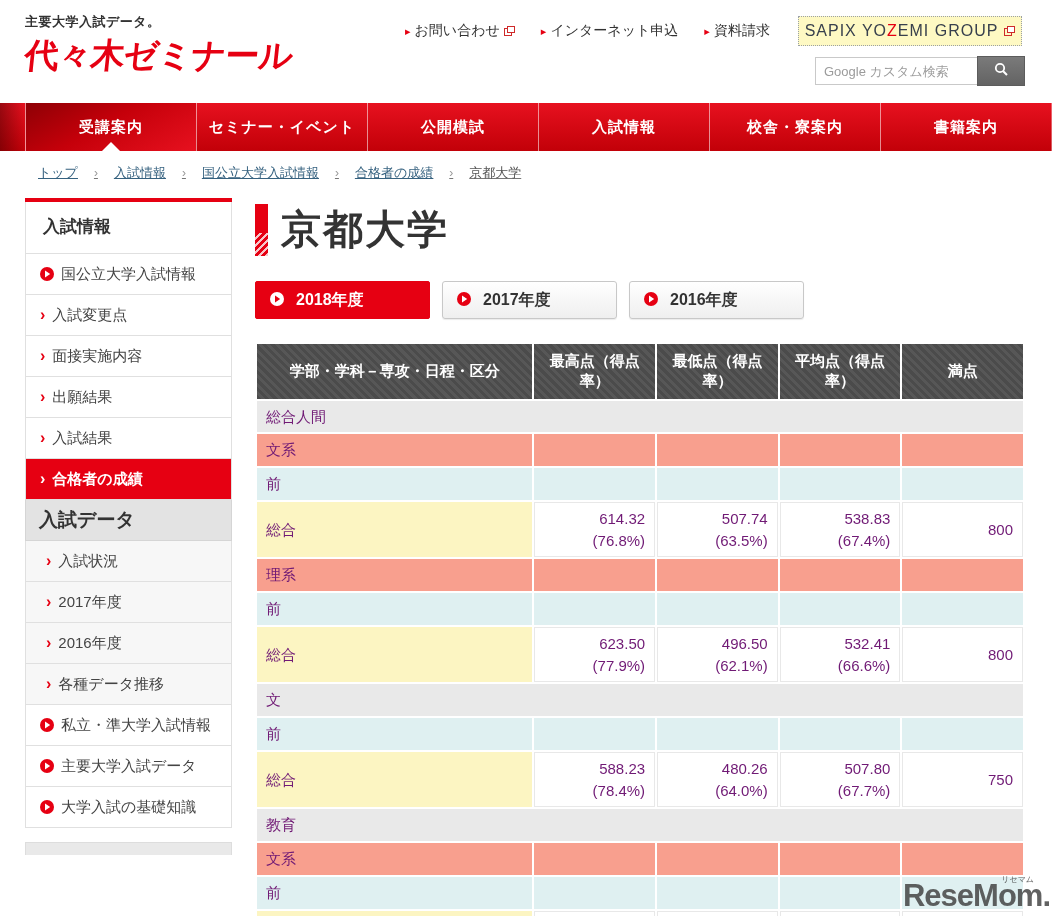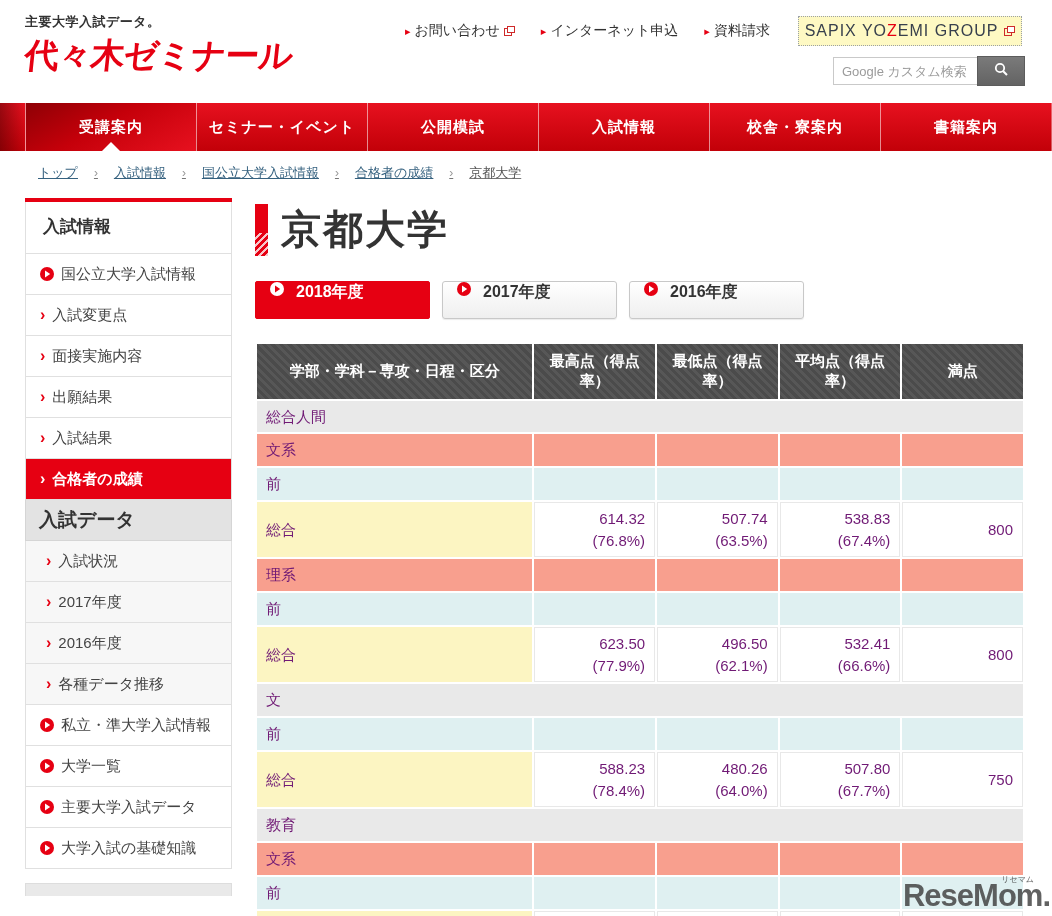--- a/index.html
+++ b/index.html
@@ -18,21 +18,21 @@
   .tri { color:#e60012; font-size:11px; }
   .ext-icon svg { display:block; }
   .group-box {
     position:absolute; right:30px; top:16px; width:224px; height:30px;
     border:1px dotted #9aa0a6; display:flex; align-items:center; justify-content:center; gap:6px;
     font-size:16px; letter-spacing:1px; color:#38404d; cursor:pointer; background:#fef9c3;
   }
   .group-box .z { color:#e60012; }
   .search-area { position:absolute; right:27px; top:56px; display:flex; align-items:center; }
   .search-input {
-    width:144px; height:28px; border:1px solid #c9c9c9; border-right:none; padding:10px 8px;
+    width:162px; height:28px; border:1px solid #c9c9c9; border-right:none; padding:10px 8px;
     font-size:13px; color:#333; outline:none; font-family:inherit;
   }
   .search-input::placeholder { color:#9b9b9b; }
   .search-btn {
     width:48px; height:30px; background:linear-gradient(#7a7a7a,#636363); border:1px solid #5c5c5c;
     display:flex; align-items:center; justify-content:center; cursor:pointer;
   }
   
   .nav {
     position:relative; height:48px; display:flex; align-items:stretch; padding-left:25px;
@@ -81,21 +81,21 @@
   .side-footer-sliver { margin-top:14px; height:13px; background:#e9e9e9; border:1px solid #ddd; border-bottom:none; }
   
   .main { flex:1; margin-left:23px; min-width:0; }
   .title-row { display:flex; align-items:center; margin-top:4px; }
   .title-bar { width:13px; height:52px; flex:none; display:flex; flex-direction:column; }
   .title-bar .solid { flex:1.3; background:#e60012; }
   .title-bar .stripes { flex:1; background:repeating-linear-gradient(135deg,#e60012 0 3px,#f6c6ca 3px 5px); }
   .page-title { margin-left:13px; font-size:40px; font-weight:bold; color:#333; letter-spacing:2px; }
   .tabs { display:flex; gap:12px; margin-top:24px; }
   .tab {
-    width:175px; height:38px; display:flex; gap:9px; padding-left:14px;
+    width:175px; height:38px; display:flex; align-items:center; gap:9px; padding-left:14px;
     font-size:16px; font-weight:bold; color:#333; cursor:pointer;
     background:linear-gradient(#ffffff,#efefef); border:1px solid #c8c8c8; border-radius:3px;
     box-shadow:0 1px 1px rgba(0,0,0,.08);
   }
   .tab.active { background:#e60012; border-color:#e60012; color:#fff; border-radius:2px; box-shadow:none; }
   .tab .ticon { width:17px; height:17px; flex:none; }
   
   .score-table { margin-top:23px; width:770px; border-collapse:separate; border-spacing:2px; table-layout:fixed; background:#fff; }
   .score-table th {
     background:repeating-linear-gradient(45deg,#4b4b4b 0 3px,#575757 3px 6px);
@@ -239,27 +239,20 @@
               <circle cx="7" cy="7" r="7" fill="#e60012"></circle>
               <polygon points="5,3.6 10.2,7 5,10.4" fill="#fff"></polygon>
             </svg></span>
           <span>私立・準大学入試情報</span>
         </div>
         <div class="side-item">
           <span class="circ"><svg viewBox="0 0 14 14" width="14" height="14">
               <circle cx="7" cy="7" r="7" fill="#e60012"></circle>
               <polygon points="5,3.6 10.2,7 5,10.4" fill="#fff"></polygon>
             </svg></span>
-          <span>大学一覧</span>
-        </div>
-        <div class="side-item">
-          <span class="circ"><svg viewBox="0 0 14 14" width="14" height="14">
-              <circle cx="7" cy="7" r="7" fill="#e60012"></circle>
-              <polygon points="5,3.6 10.2,7 5,10.4" fill="#fff"></polygon>
-            </svg></span>
           <span>主要大学入試データ</span>
         </div>
         <div class="side-item">
           <span class="circ"><svg viewBox="0 0 14 14" width="14" height="14">
               <circle cx="7" cy="7" r="7" fill="#e60012"></circle>
               <polygon points="5,3.6 10.2,7 5,10.4" fill="#fff"></polygon>
             </svg></span>
           <span>大学入試の基礎知識</span>
         </div>
       </div>

